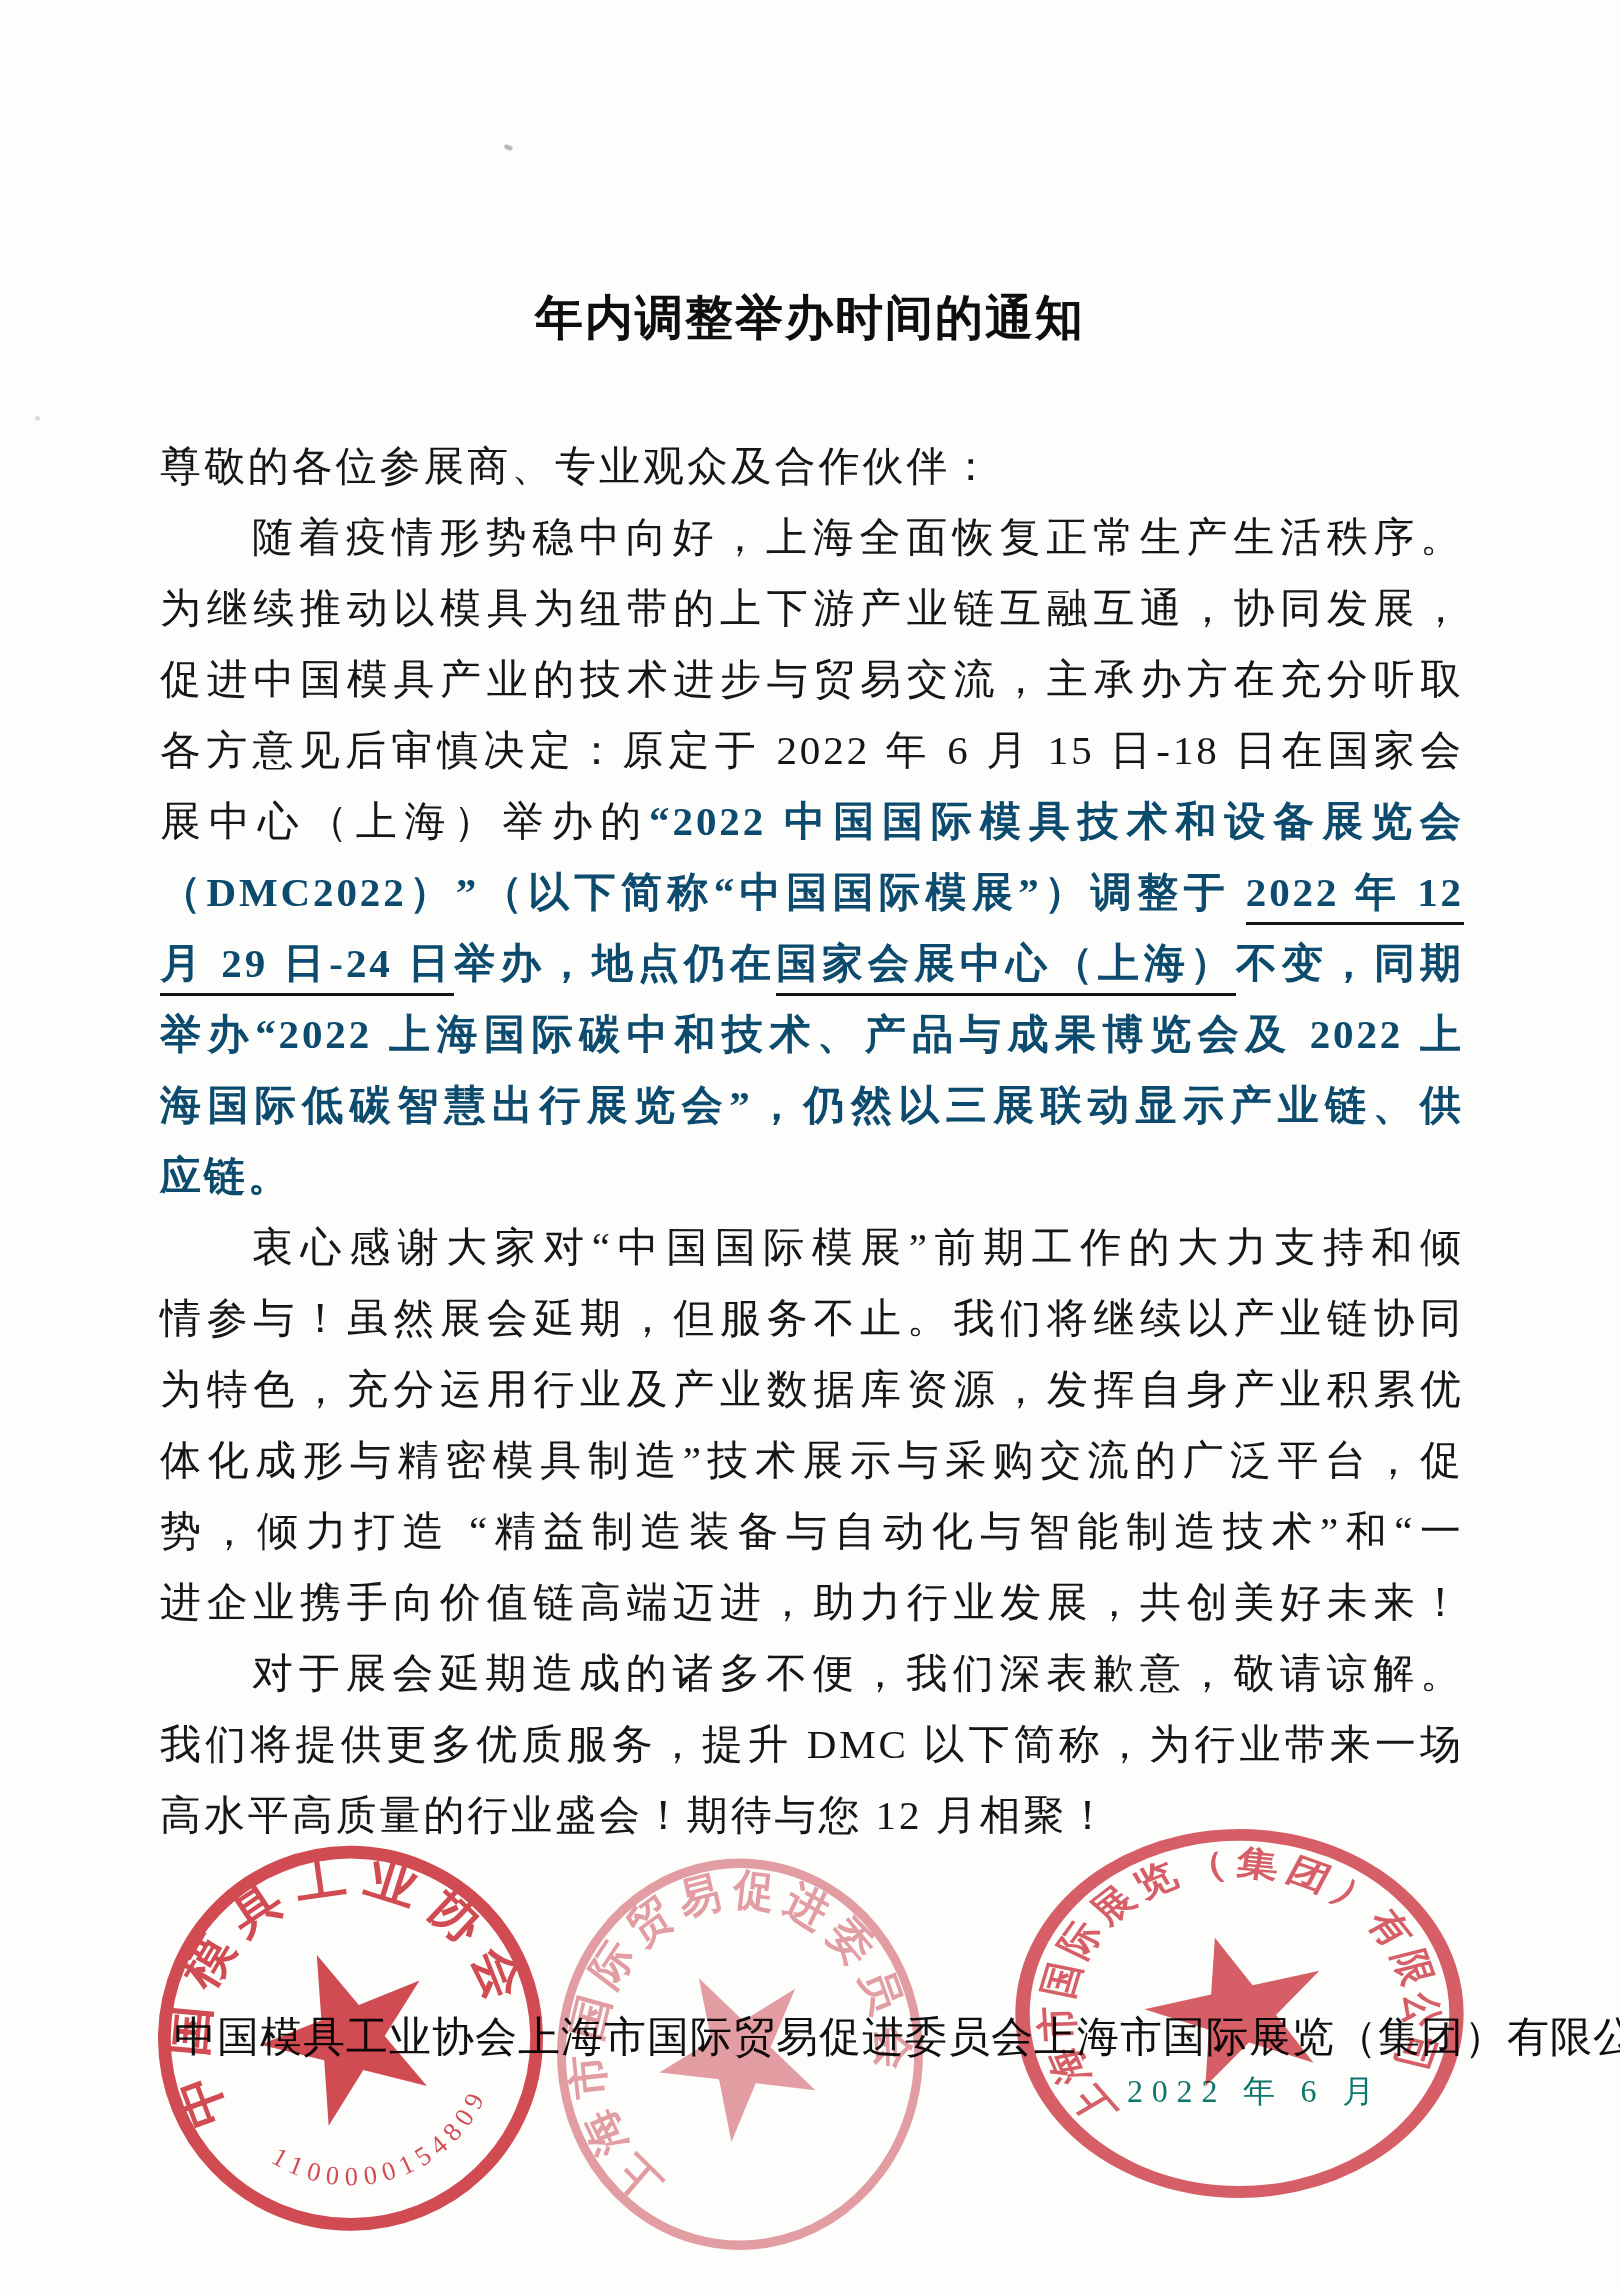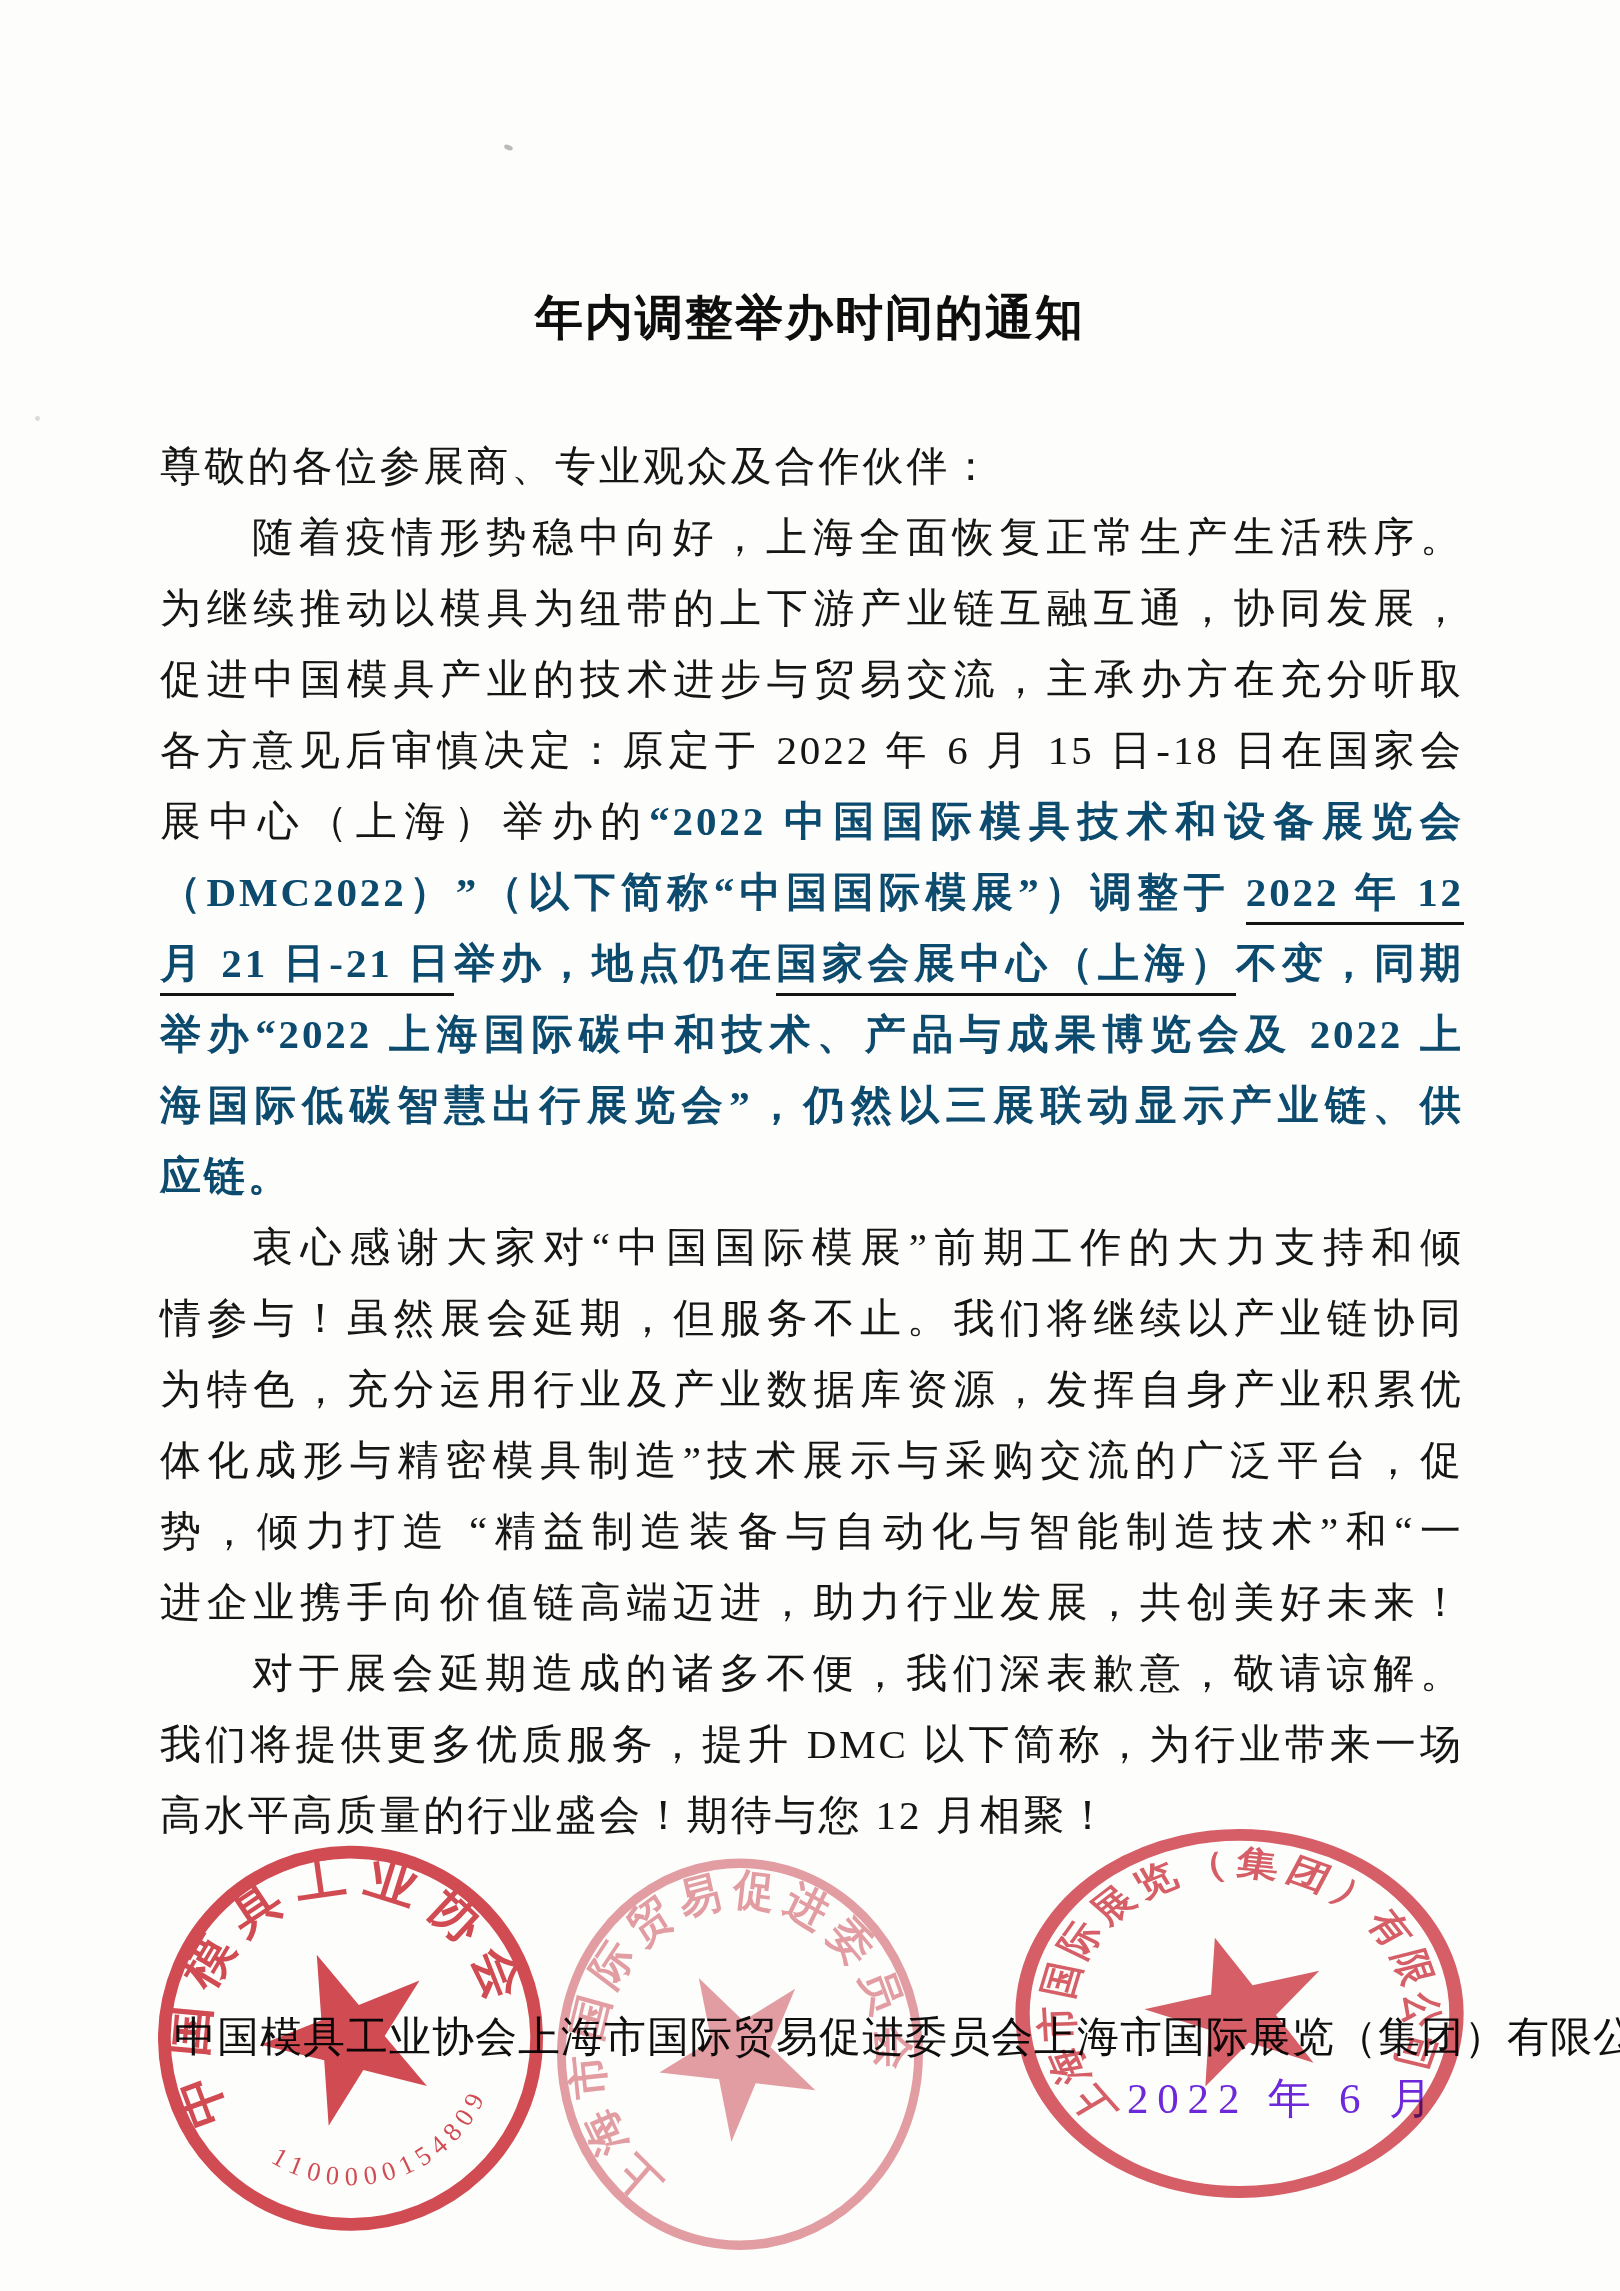--- a/index.html
+++ b/index.html
@@ -22,21 +22,21 @@
   .line.ind{text-indent:92px;}
   .line .b{font-weight:bold;color:#0c4a6e;}
   .line .u{border-bottom:3.9px solid #141414;padding-bottom:7px;}
   .orgs{
     position:absolute;left:174px;top:2009px;width:1243px;
     display:flex;justify-content:space-between;
     font-size:42px;letter-spacing:1px;color:#101010;white-space:nowrap;
   }
   .date{
     position:absolute;left:1127px;top:2070px;
-    font-size:43px;letter-spacing:8.8px;color:#6d28d9;white-space:nowrap;
+    font-size:32px;letter-spacing:8.8px;color:#0f766e;white-space:nowrap;
   }
   .stamp{position:absolute;mix-blend-mode:multiply;pointer-events:none;}
   .s1{left:135px;top:1815px;opacity:.92;}
   .s2{left:534px;top:1843px;opacity:.62;transform:scale(1,1.07);}
   .s3{left:1024px;top:1787px;opacity:.85;transform:scale(1.13,.93);}
   .stamp text{font-family:"Liberation Serif","DejaVu Serif",serif;}
   .speck{position:absolute;background:rgba(60,60,60,.35);border-radius:50%;}
   .sp1{left:504px;top:145px;width:8.8px;height:4.9px;transform:rotate(20deg);}
   .sp2{left:35px;top:416px;width:4.9px;height:4.9px;opacity:.5;}
 </style>
@@ -51,21 +51,21 @@
   <div class="title t2">年内调整举办时间的通知</div>
 
   <div class="body">
       <div class="line last"><span>尊敬的各位参展商、专业观众及合作伙伴：</span></div>
       <div class="line ind"><span>随着疫情形势稳中向好，上海全面恢复正常生产生活秩序。</span></div>
       <div class="line"><span>为继续推动以模具为纽带的上下游产业链互融互通，协同发展，</span></div>
       <div class="line"><span>促进中国模具产业的技术进步与贸易交流，主承办方在充分听取</span></div>
       <div class="line"><span>各方意见后审慎决定：原定于 2022 年 6 月 15 日-18 日在国家会</span></div>
       <div class="line"><span>展中心（上海）举办的</span><span class="b">“2022 中国国际模具技术和设备展览会</span></div>
       <div class="line"><span class="b">（DMC2022）”（以下简称“中国国际模展”）调整于 </span><span class="b u">2022 年 12</span></div>
-      <div class="line"><span class="b u">月 21 日-21 日</span><span class="b">举办，地点仍在</span><span class="b u">国家会展中心（上海）</span><span class="b">不变，同期</span></div>
+      <div class="line"><span class="b u">月 29 日-24 日</span><span class="b">举办，地点仍在</span><span class="b u">国家会展中心（上海）</span><span class="b">不变，同期</span></div>
       <div class="line"><span class="b">举办“2022 上海国际碳中和技术、产品与成果博览会及 2022 上</span></div>
       <div class="line"><span class="b">海国际低碳智慧出行展览会”，仍然以三展联动显示产业链、供</span></div>
       <div class="line last"><span class="b">应链。</span></div>
       <div class="line ind"><span>衷心感谢大家对“中国国际模展”前期工作的大力支持和倾</span></div>
       <div class="line"><span>情参与！虽然展会延期，但服务不止。我们将继续以产业链协同</span></div>
       <div class="line"><span>为特色，充分运用行业及产业数据库资源，发挥自身产业积累优</span></div>
       <div class="line"><span>体化成形与精密模具制造”技术展示与采购交流的广泛平台，促</span></div>
       <div class="line"><span>势，倾力打造 “精益制造装备与自动化与智能制造技术”和“一</span></div>
       <div class="line"><span>进企业携手向价值链高端迈进，助力行业发展，共创美好未来！</span></div>
       <div class="line ind"><span>对于展会延期造成的诸多不便，我们深表歉意，敬请谅解。</span></div>

